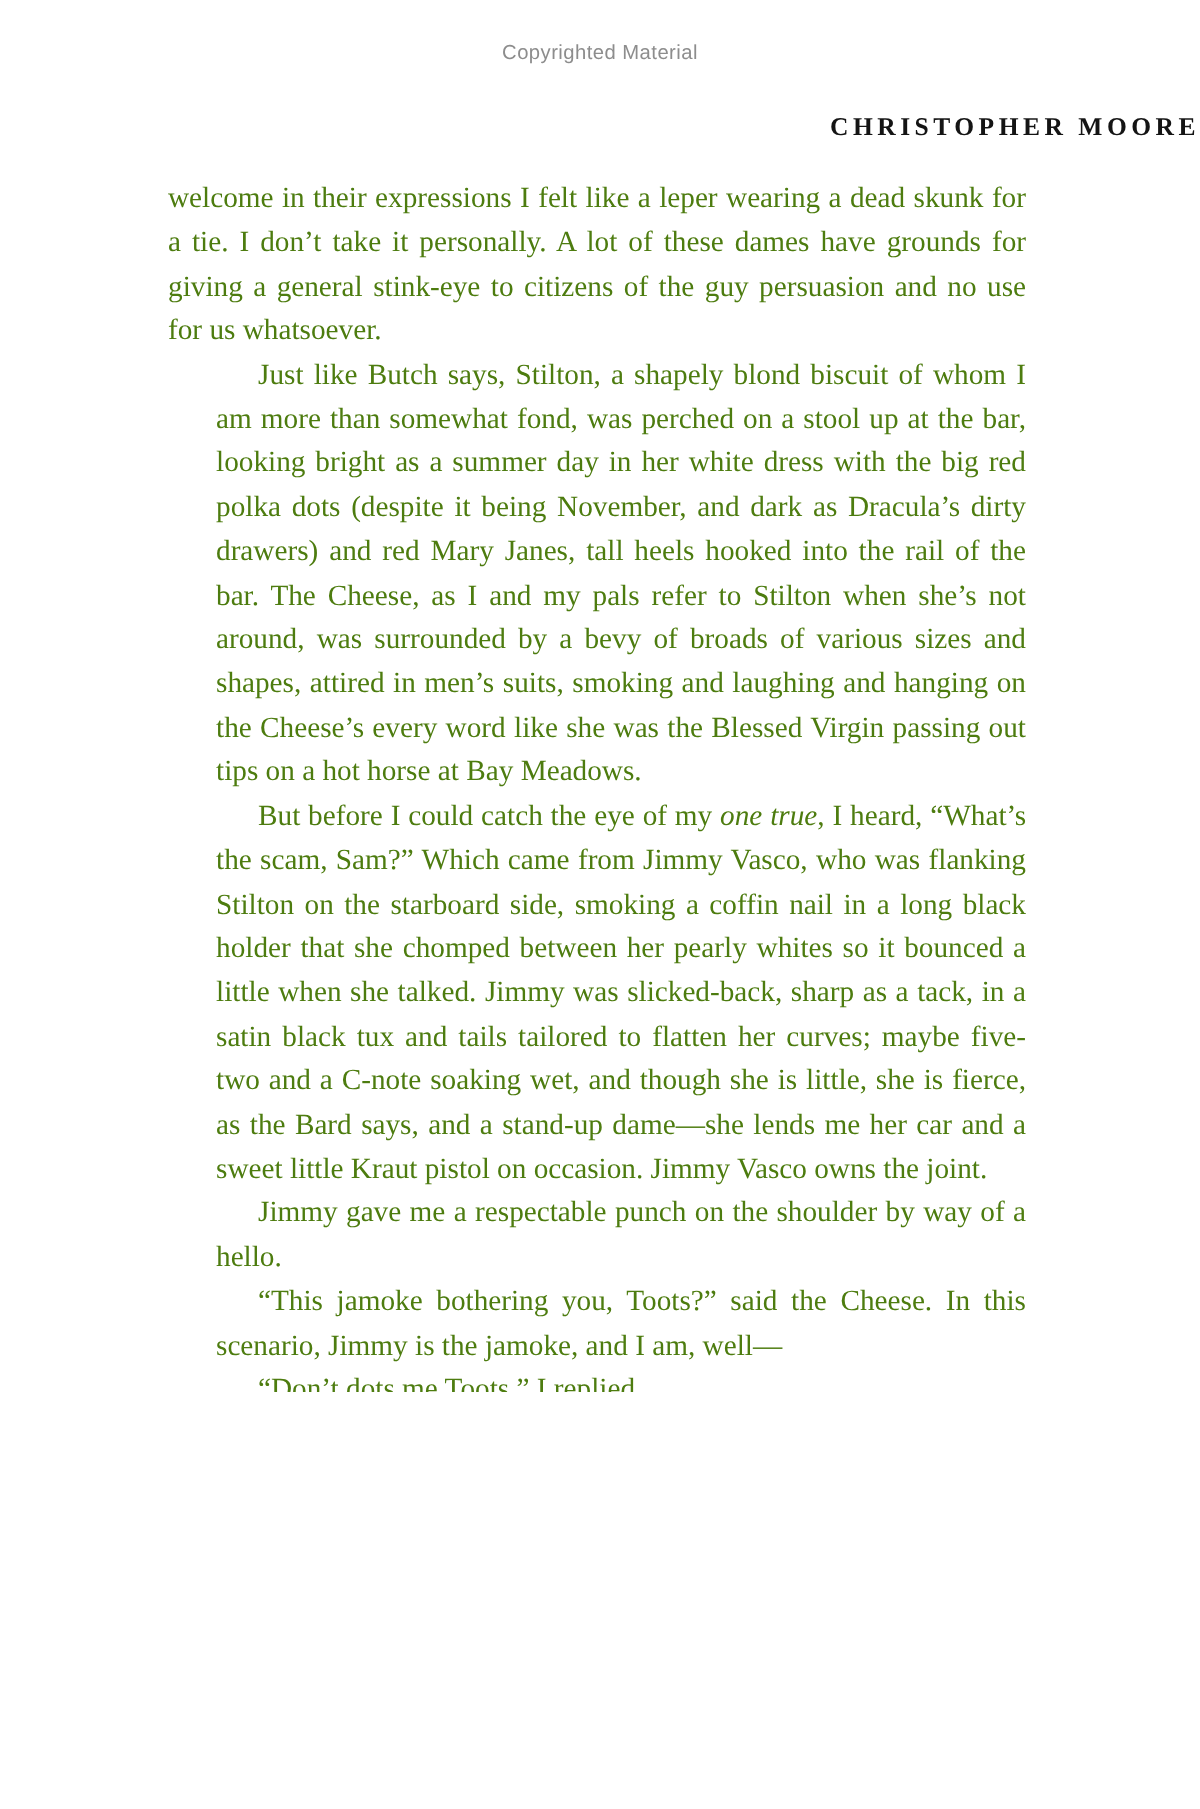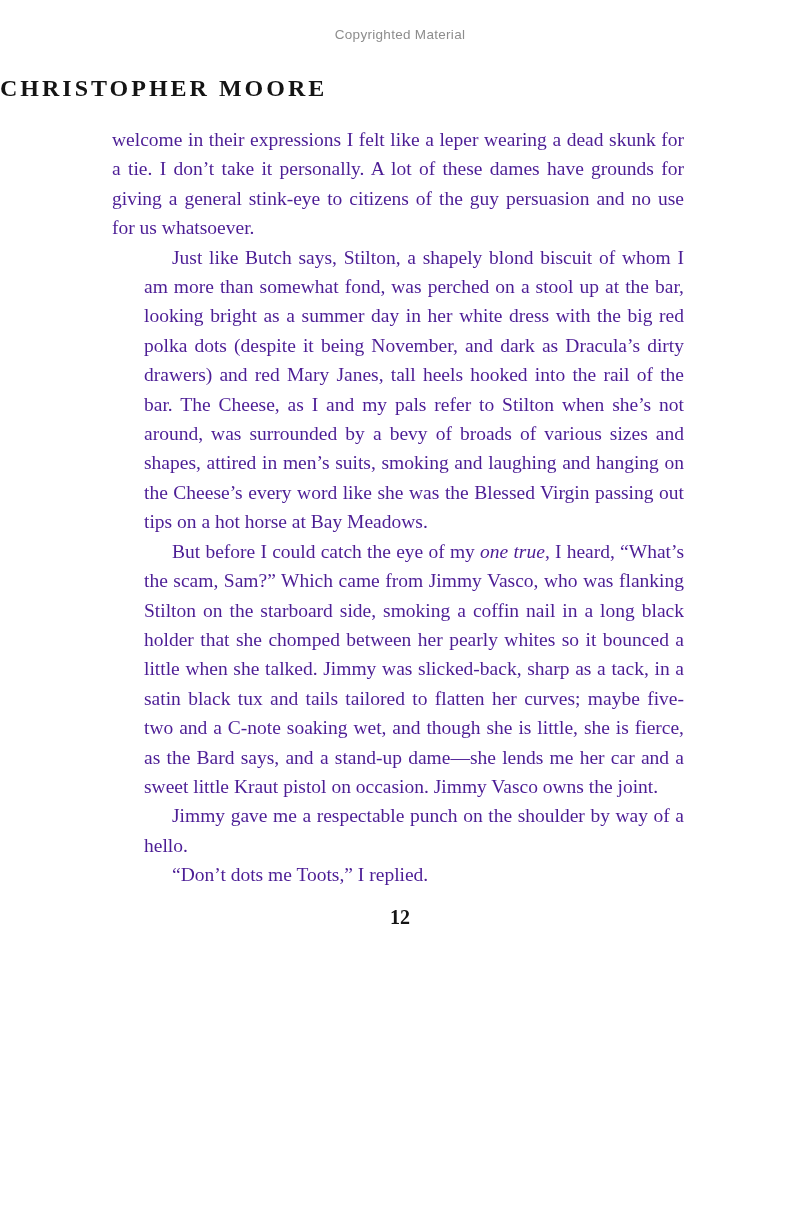--- a/index.html
+++ b/index.html
@@ -20,33 +20,33 @@
     text-align: center;
     font-family: "Liberation Sans", sans-serif;
     font-size: 13.5px;
     letter-spacing: 0.3px;
     color: #8d8d8d;
   }
   .copyright.top { padding-top: 27px; }
   .copyright.bottom { margin-top: 26px; }
   .running-header {
     margin-top: 33px;
-    text-align: left;
+    text-align: right;
     font-family: "Liberation Serif", serif;
     font-weight: bold;
-    font-size: 24px;
+    font-size: 17px;
     letter-spacing: 3px;
     color: #141414;
   }
   .body-text {
     margin: 23px 116px 0 112px;
     text-align: justify;
     font-size: 19.5px;
     line-height: 29.4px;
-    color: #4c1d95;
+    color: #4d7c0f;
   }
   .body-text p.para {
     margin: 0;
     padding: 0;
   }
   .body-text p.para.indent {
     text-indent: 28px;
     margin-left: 32px;
   }
   .body-text em {
@@ -66,19 +66,20 @@
 <div class="page">
   <div class="copyright top">Copyrighted Material</div>
 
   <div class="running-header">CHRISTOPHER MOORE</div>
 
   <div class="body-text">
       <p class="para"><span>welcome in their expressions I felt like a leper wearing a dead skunk for a tie. I don’t take it personally. A lot of these dames have grounds for giving a general stink-eye to citizens of the guy persuasion and no use for us whatsoever.</span></p>
       <p class="para indent"><span>Just like Butch says, Stilton, a shapely blond biscuit of whom I am more than somewhat fond, was perched on a stool up at the bar, looking bright as a summer day in her white dress with the big red polka dots (despite it being November, and dark as Dracula’s dirty drawers) and red Mary Janes, tall heels hooked into the rail of the bar. The Cheese, as I and my pals refer to Stilton when she’s not around, was surrounded by a bevy of broads of various sizes and shapes, attired in men’s suits, smoking and laughing and hanging on the Cheese’s every word like she was the Blessed Virgin passing out tips on a hot horse at Bay Meadows.</span></p>
       <p class="para indent"><span>But before I could catch the eye of my </span><em>one true</em><span>, I heard, “What’s the scam, Sam?” Which came from Jimmy Vasco, who was flanking Stilton on the starboard side, smoking a coffin nail in a long black holder that she chomped between her pearly whites so it bounced a little when she talked. Jimmy was slicked-back, sharp as a tack, in a satin black tux and tails tailored to flatten her curves; maybe five-two and a C-note soaking wet, and though she is little, she is fierce, as the Bard says, and a stand-up dame—she lends me her car and a sweet little Kraut pistol on occasion. Jimmy Vasco owns the joint.</span></p>
       <p class="para indent"><span>Jimmy gave me a respectable punch on the shoulder by way of a hello.</span></p>
+      <p class="para indent"><span>“This jamoke bothering you, Toots?” said the Cheese. In this scenario, Jimmy is the jamoke, and I am, well—</span></p>
       <p class="para indent"><span>“Don’t dots me Toots,” I replied.</span></p>
     </div>
 
   <div class="page-number">12</div>
 
   <div class="copyright bottom">Copyrighted Material</div>
 </div>
 
 </body></html>

